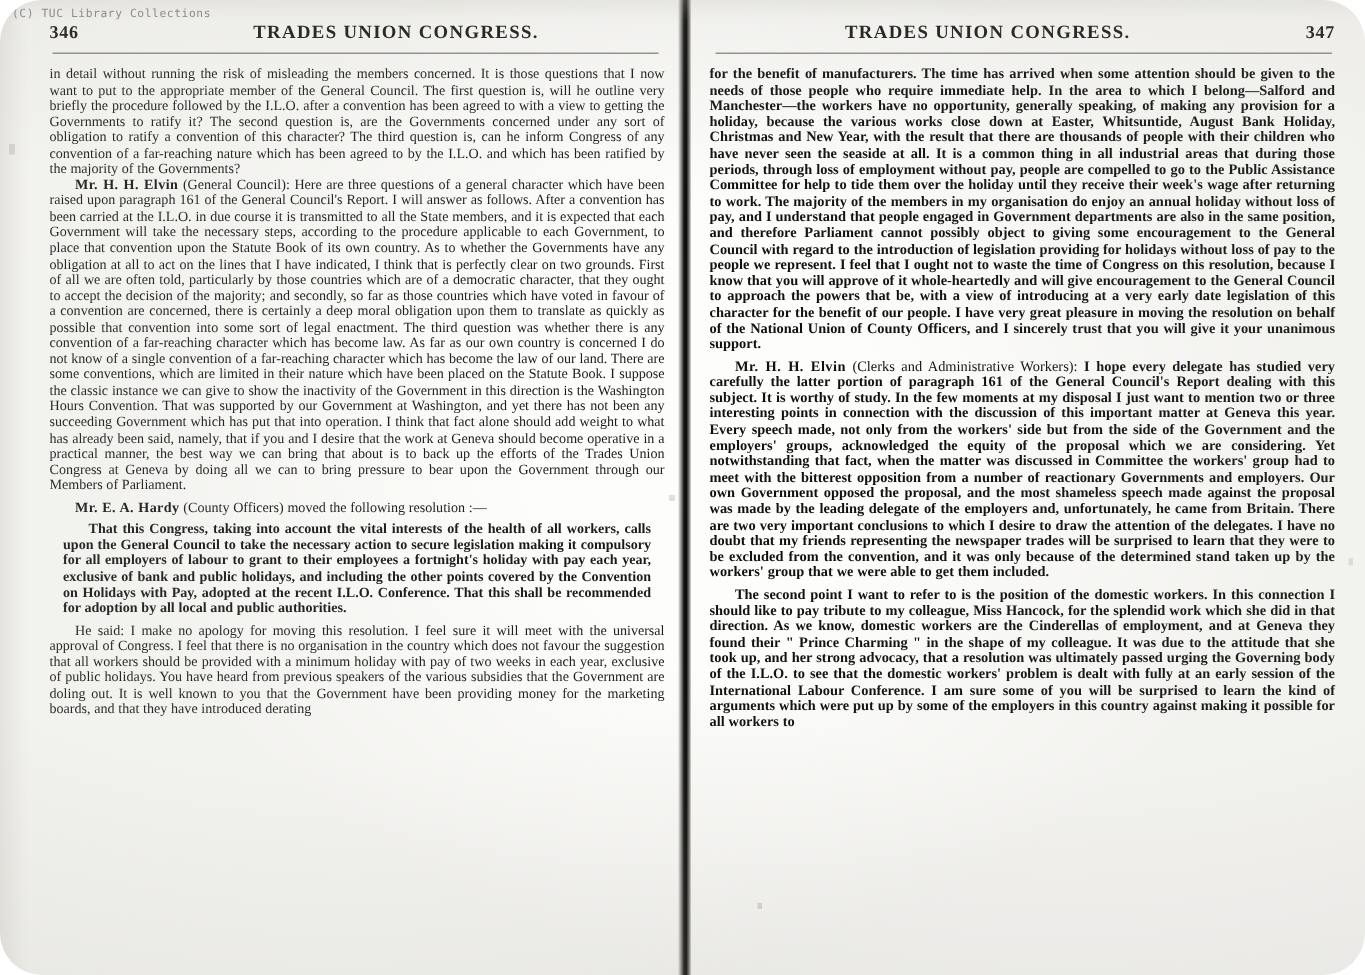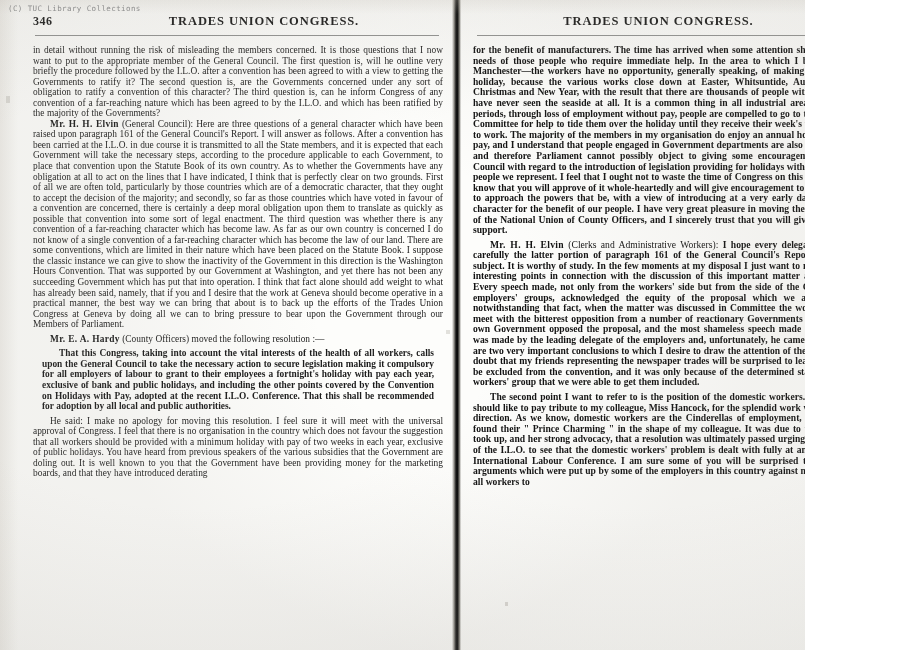--- a/index.html
+++ b/index.html
@@ -3,26 +3,27 @@
 <meta charset="utf-8">
 <title>Trades Union Congress — pp. 346–347</title>
 <style>
   html, body {
     margin: 0;
     padding: 0;
     background: #ffffff;
   }
   .scan {
     position: relative;
-    width: 805px;
+    width: 910px;
     height: 650px;
     background: #fdfdfb;
     overflow: hidden;
     font-family: "Liberation Serif", "DejaVu Serif", serif;
     color: #1b1b1b;
+    border-radius: 28px;
   }
   
   .paper-tone {
     position: absolute;
     inset: 0;
     background:
       radial-gradient(ellipse 70% 60% at 25% 45%, rgba(255,255,255,0) 55%, rgba(150,145,135,0.10) 100%),
       radial-gradient(ellipse 70% 60% at 78% 45%, rgba(255,255,255,0) 55%, rgba(150,145,135,0.10) 100%),
       linear-gradient(90deg, rgba(205,200,190,0.30) 0px, rgba(255,255,255,0) 18px),
       linear-gradient(180deg, rgba(205,200,190,0.22) 0px, rgba(255,255,255,0) 14px);

